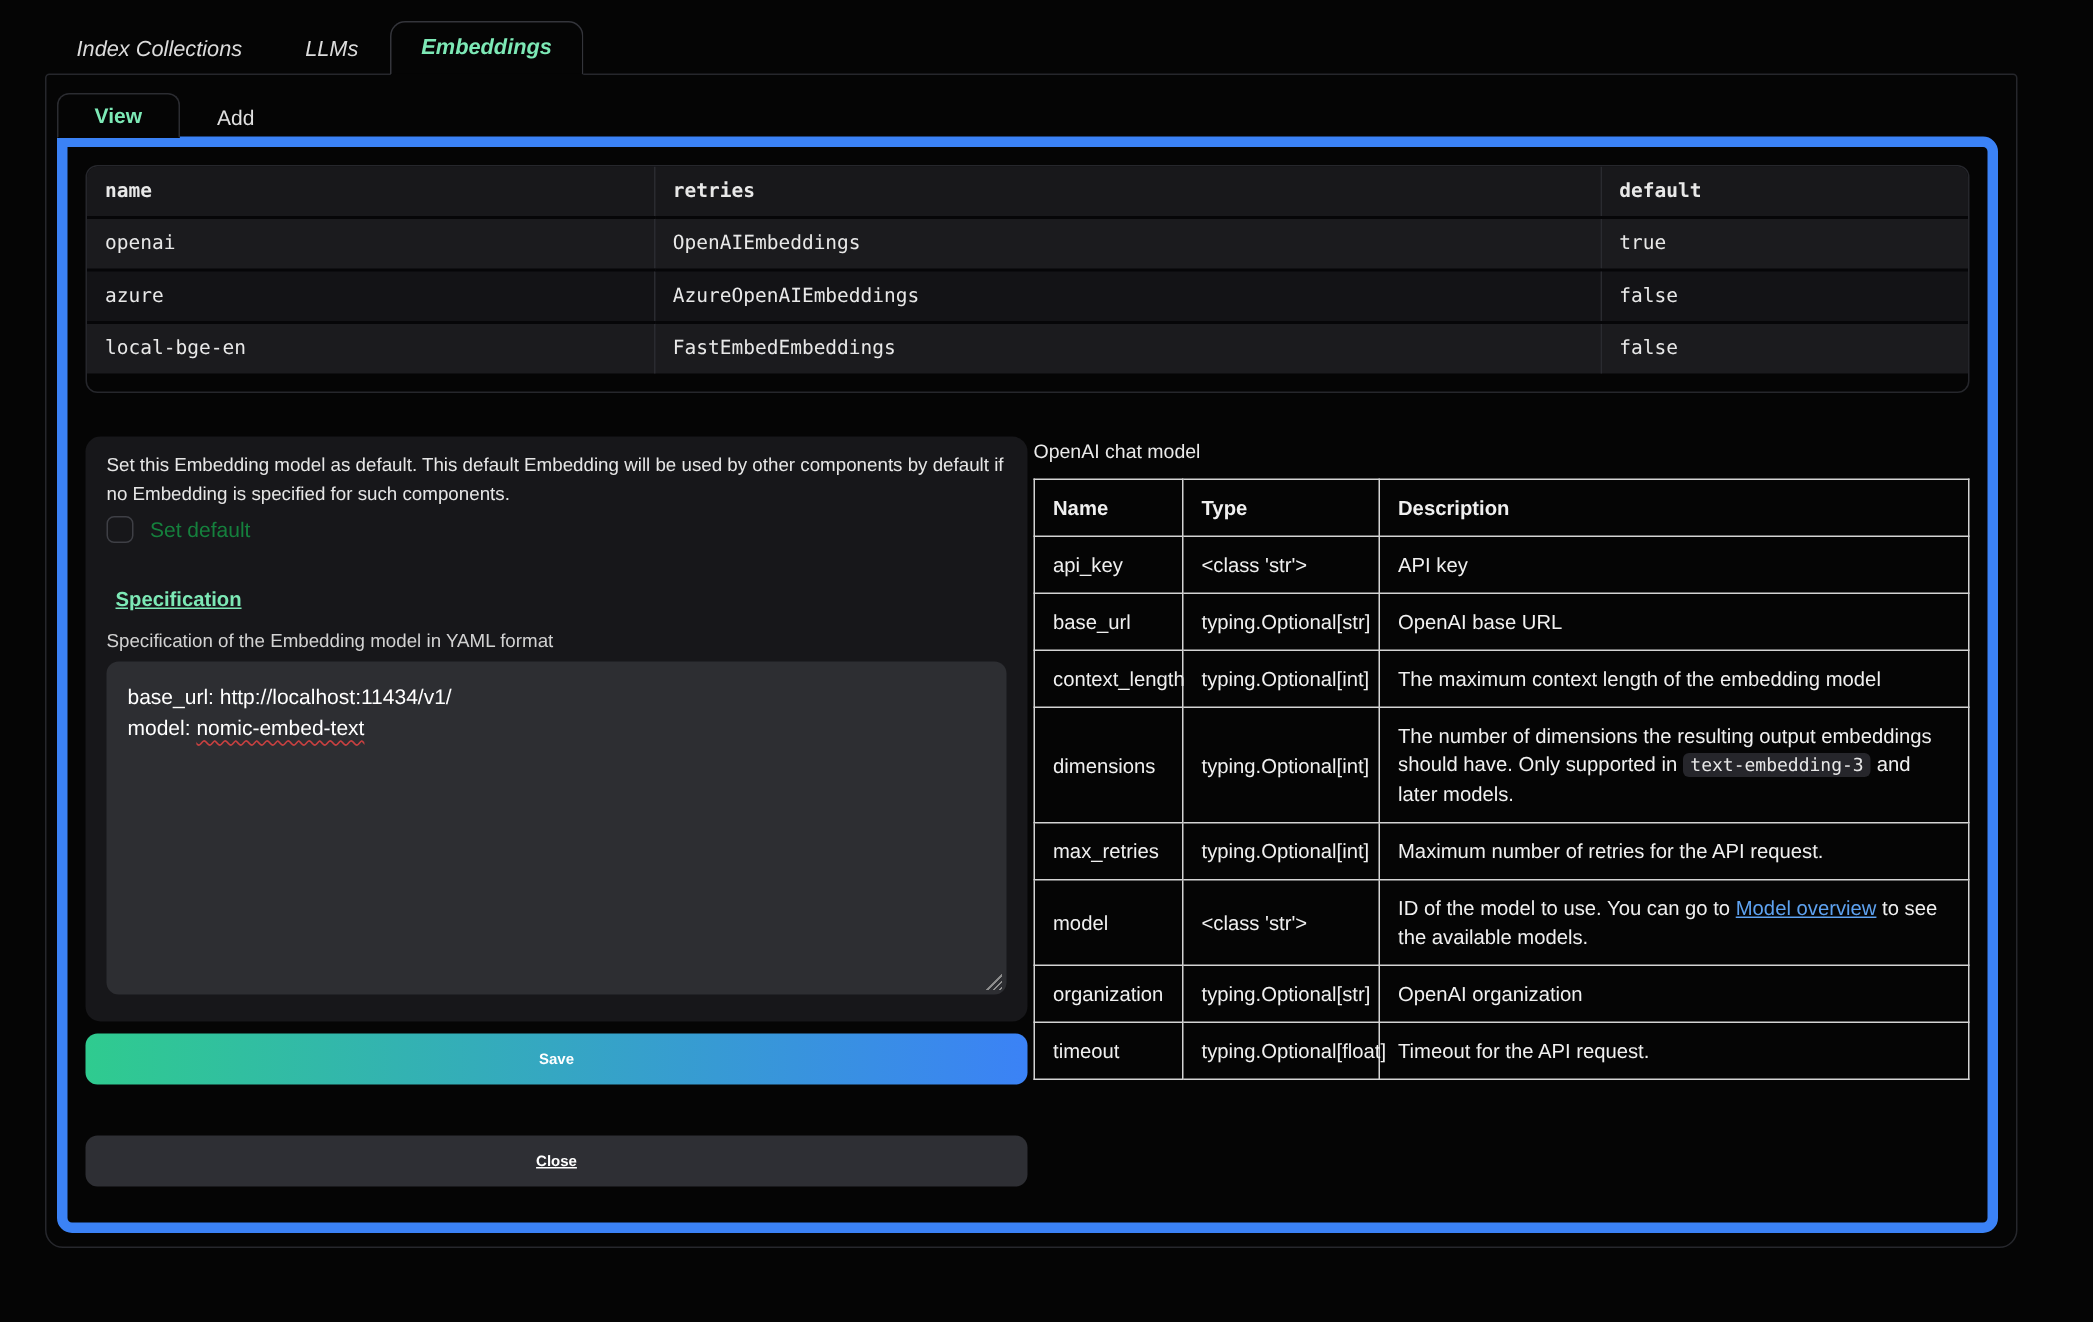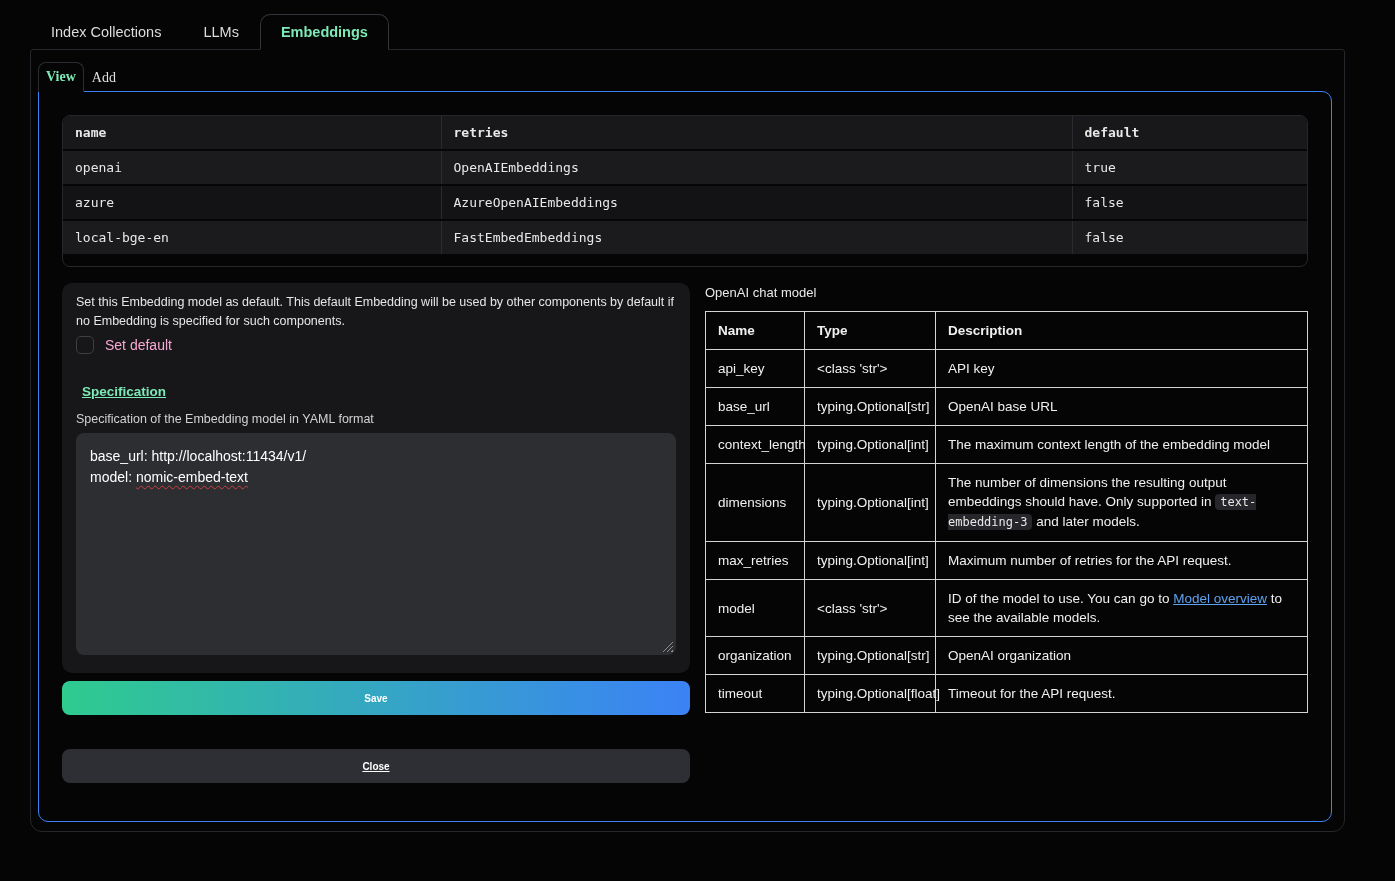--- a/index.html
+++ b/index.html
@@ -7,76 +7,76 @@
   body {
     width:1395px; height:881px;
     background:#050505;
     color:#e8e8e8;
     font-family:"Liberation Sans", sans-serif;
     overflow:hidden;
     position:relative;
   }
 
   
-  .top-tabs { display:flex; align-items:flex-start; padding:14px 0 0 30px; position:relative; z-index:3; }
+  .top-tabs { display:flex; align-items:flex-end; padding:14px 0 0 30px; position:relative; z-index:3;font-style:italic; }
   .top-tab {
     padding:9px 20px; font-size:14.5px; color:#dcdcdc; cursor:pointer;
     margin-bottom:-1px; border:1px solid transparent; border-bottom:none;
   }
   .top-tab.active {
     border:1px solid #34353b; border-bottom:1px solid #050505;
     border-radius:10px 10px 0 0;
     color:var(--accent); font-weight:bold; background:#050505;
   }
 
   
   .outer-panel {
     margin:0 50px 0 30px; height:783px;
     border:1px solid #26272c; border-radius:3px 3px 12px 12px;
     padding:12px 12px 10px 7px;
     position:relative; z-index:1;
   }
 
   
   .sub-tabs { display:flex; align-items:flex-end; margin-bottom:-1px; position:relative; z-index:2; }
-  .sub-tab { padding:6px 7px; font-size:14px; color:#e0e0e0; cursor:pointer; border:1px solid transparent; border-bottom:none;font-family:Liberation Serif, serif; }
+  .sub-tab { padding:6px 24px; font-size:14px; color:#e0e0e0; cursor:pointer; border:1px solid transparent; border-bottom:none; }
   .sub-tab.active {
     border:1px solid #2b2c31; border-bottom:1px solid #050505;
     border-radius:8px 8px 0 0; color:var(--accent); font-weight:bold; background:#050505;
   }
 
   .inner-panel {
-    border:1px solid #3b82f6; border-radius:0 10px 10px 10px;
-    padding:23px; height:731px; overflow:hidden;
+    border:7px solid #3b82f6; border-radius:0 10px 10px 10px;
+    padding:12px; height:731px; overflow:hidden;
   }
 
   
   .emb-table-wrap { border:1px solid #26272c; border-radius:8px; overflow:hidden; padding-bottom:12px; }
   .emb-table { width:100%; border-collapse:collapse; font-family:"DejaVu Sans Mono", monospace; font-size:13px; color:#e8e8e8; }
   .emb-table th {
     text-align:left; font-weight:bold; background:#18181b; padding:9px 12px;
   }
   .emb-table td { padding:9px 12px; }
   .emb-table th:not(:last-child), .emb-table td:not(:last-child) { border-right:1px solid #2a2b30; }
   .emb-table tbody td { border-top:2px solid #060608; }
   .emb-table tbody tr:nth-child(odd) td { background:#1b1b1e; }
   .emb-table tbody tr:nth-child(even) td { background:#131316; }
   .emb-table td.selected { box-shadow: inset 0 0 0 1.5px var(--selected-border); }
 
   
-  .content-row { display:flex; gap:15px; margin-top:16px; }
+  .content-row { display:flex; gap:4px; margin-top:29px; }
   .left-col { width:628px; flex:none; }
   .right-col { flex:1; min-width:0; }
 
   
   .default-panel { background:#17171a; border-radius:10px; padding:10px 14px 18px; }
   .help-text { margin:0; font-size:12.5px; line-height:19px; color:#e6e6e6; }
   .checkbox-row { display:flex; align-items:center; gap:11px; margin-top:5px; cursor:pointer; }
   .checkbox { width:18px; height:18px; border:1.5px solid #3e3f45; border-radius:5px; background:transparent; flex:none; }
-  .checkbox-label { font-size:14px; color:#f9a8d4; }
+  .checkbox-label { font-size:14px; color:#15803d; }
   .spec-heading { color:var(--accent); font-weight:bold; font-size:13.5px; margin:30px 0 0 6px;text-decoration:underline; }
   .spec-help { font-size:12.5px; color:#d2d2d2; margin-top:13px; }
   .yaml-editor {
     position:relative; background:#2d2e32; border-radius:8px; height:222px;
     margin-top:7px; padding:13px 14px; font-size:14px; line-height:21px; color:#ffffff;
     cursor:text; overflow:hidden;
   }
   .misspelled {
     text-decoration:underline wavy #c94040; text-decoration-thickness:1px; text-underline-offset:3px;
   }

